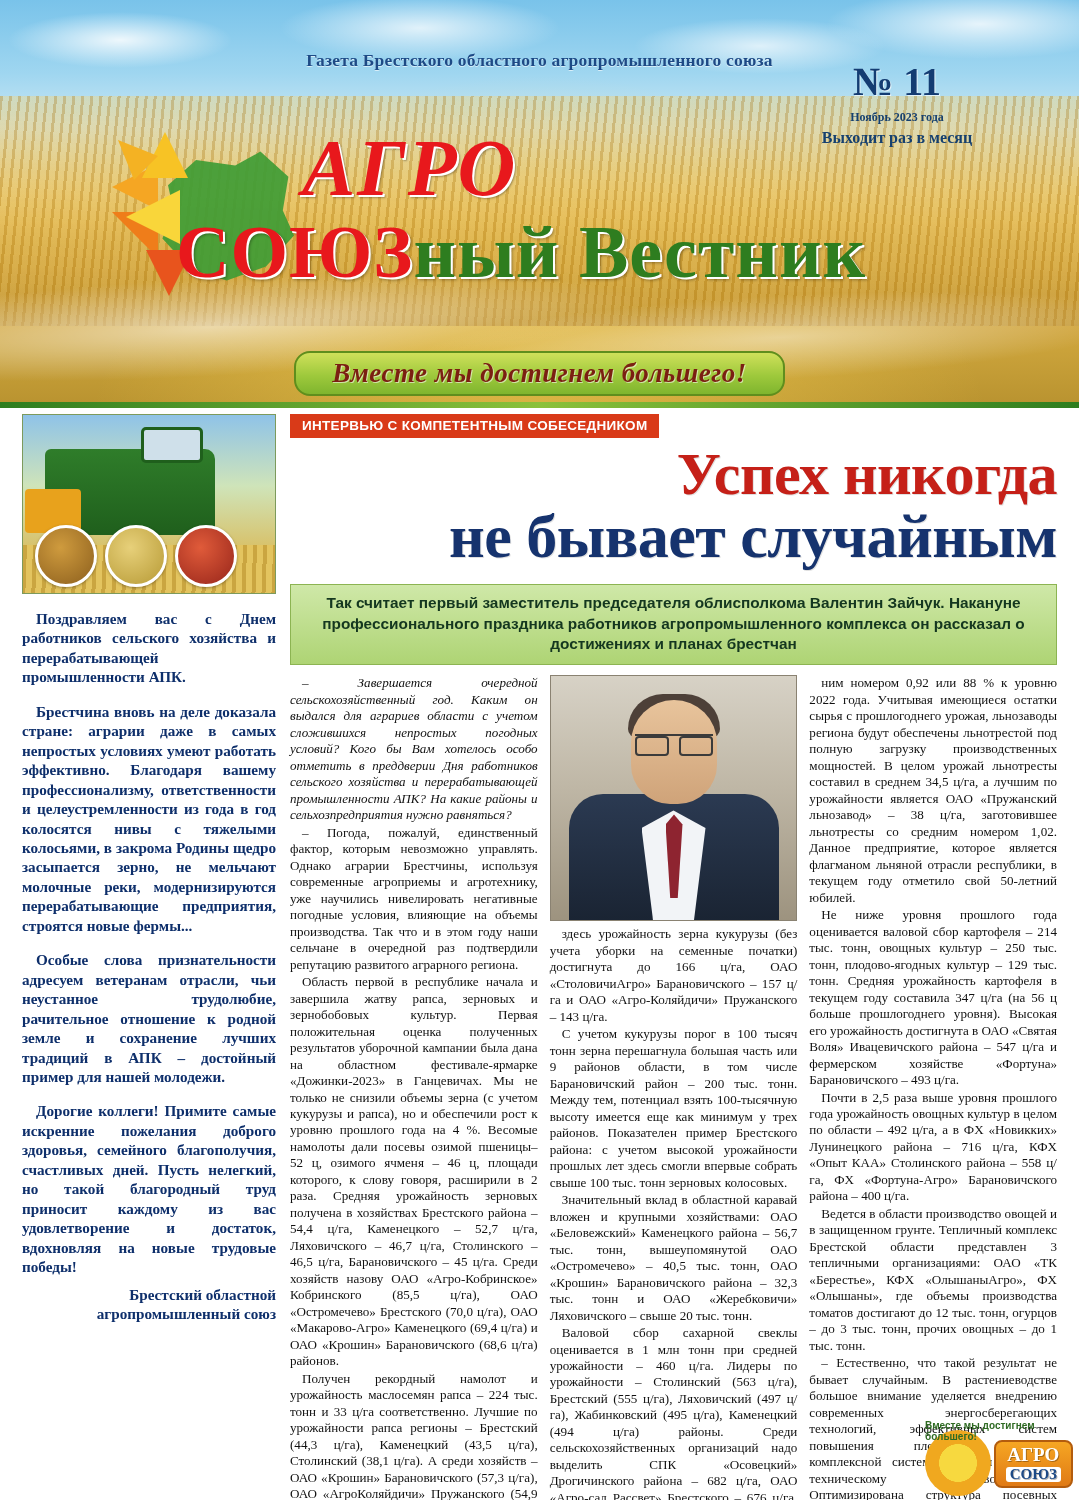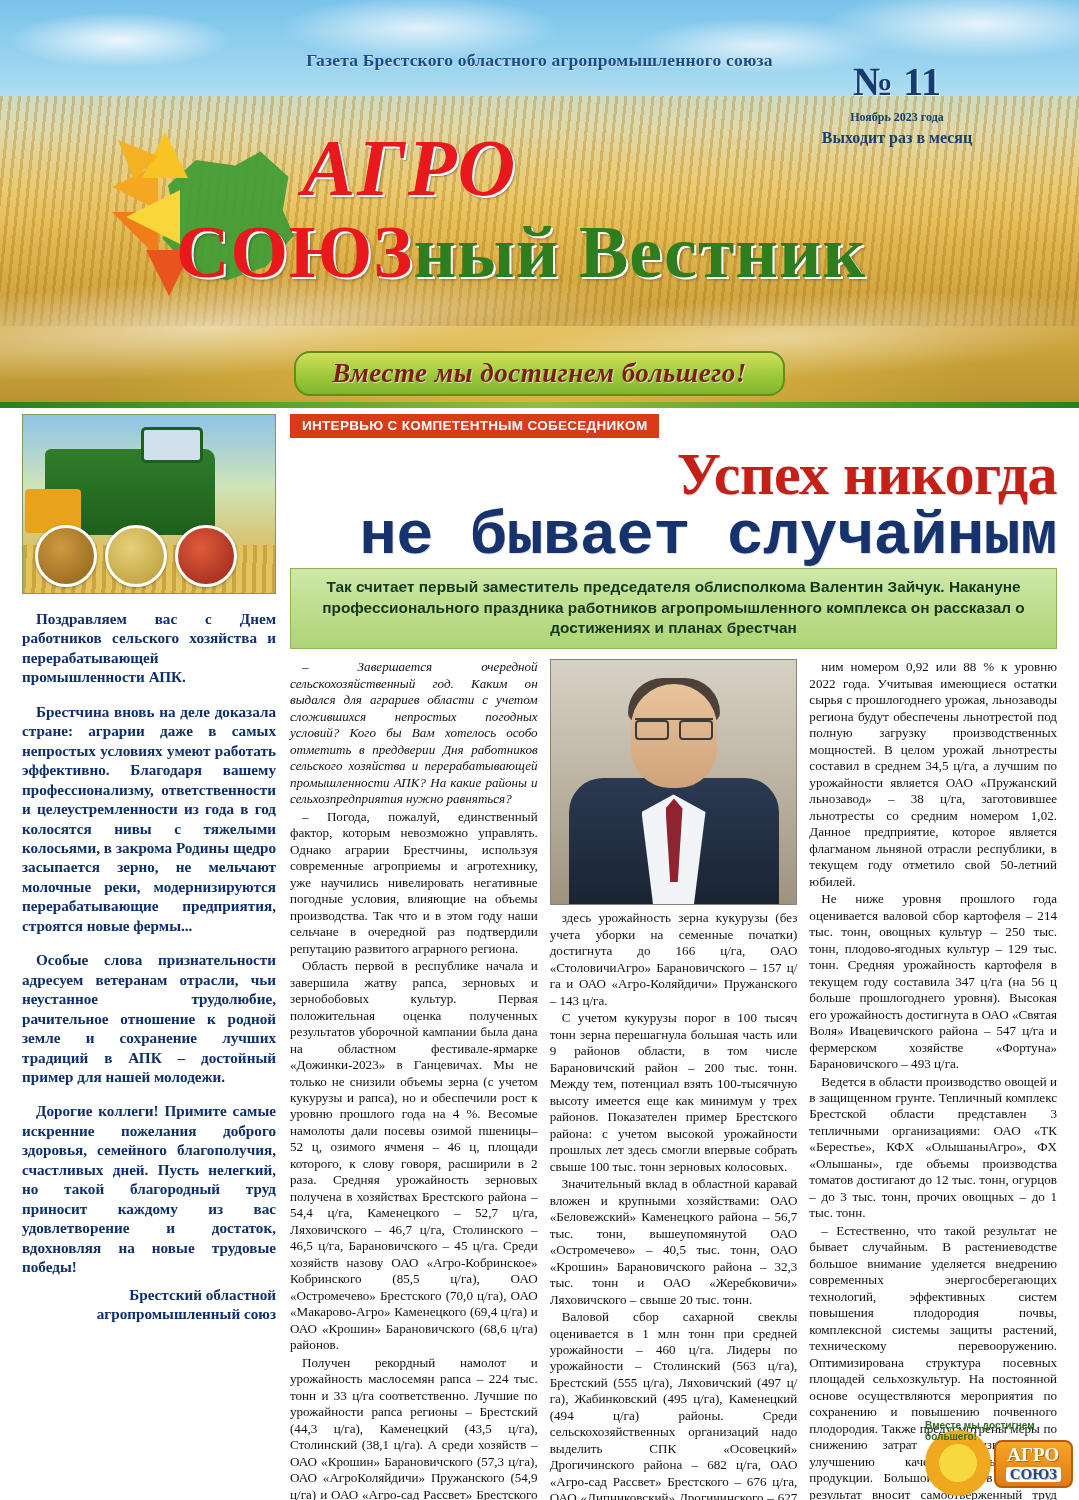--- a/index.html
+++ b/index.html
@@ -201,23 +201,23 @@
     margin-top:6px;
     text-align:right;
     font-family:"Liberation Serif", serif;
     font-weight:bold;
     font-size:60px;
     line-height:1.02;
     color:#c52018;
     letter-spacing:-.5px;
     text-shadow:1px 1px 0 rgba(0,0,0,.12);
   }
-  .headline .l2{ color:#16336e; display:block; font-size:62px;font-family:Liberation Mono, monospace; }
+  .headline .l2{ color:#16336e; display:block; font-size:62px; }
   .deck{
-    margin-top:0;
+    margin-top:16px;
     background:linear-gradient(180deg,#cfe8a8 0%, #aed474 100%);
     border:1px solid #8cb452;
     padding:8px 12px 10px;
     text-align:center;
     font-family:"Liberation Sans", sans-serif;
     font-weight:bold; font-size:15.4px; line-height:1.32;
     color:#14371f;
   }
   .cols3{
     margin-top:10px;
@@ -400,20 +400,21 @@
             <p>Значительный вклад в областной каравай вложен и крупными хозяйствами: ОАО «Беловежский» Каменецкого района – 56,7 тыс. тонн, вышеупомянутой ОАО «Остромечево» – 40,5 тыс. тонн, ОАО «Крошин» Барановичского района – 32,3 тыс. тонн и ОАО «Жеребковичи» Ляховичского – свыше 20 тыс. тонн.</p>
             <p>Валовой сбор сахарной свеклы оценивается в 1 млн тонн при средней урожайности – 460 ц/га. Лидеры по урожайности – Столинский (563 ц/га), Брестский (555 ц/га), Ляховичский (497 ц/га), Жабинковский (495 ц/га), Каменецкий (494 ц/га) районы. Среди сельскохозяйственных организаций надо выделить СПК «Осовецкий» Дрогичинского района – 682 ц/га, ОАО «Агро-сад Рассвет» Брестского – 676 ц/га, ОАО «Липниковский» Дрогичинского – 627 ц/га. Весь выращенный урожай реализуется на ОАО «Жабинковский сахарный завод».</p>
 
           </div>
         </div>
 
         <div class="ccol">
           <div class="ctext">
             <p>ним номером 0,92 или 88 % к уровню 2022 года. Учитывая имеющиеся остатки сырья с прошлогоднего урожая, льнозаводы региона будут обеспечены льнотрестой под полную загрузку производственных мощностей. В целом урожай льнотресты составил в среднем 34,5 ц/га, а лучшим по урожайности является ОАО «Пружанский льнозавод» – 38 ц/га, заготовившее льнотресты со средним номером 1,02. Данное предприятие, которое является флагманом льняной отрасли республики, в текущем году отметило свой 50-летний юбилей.</p>
             <p>Не ниже уровня прошлого года оценивается валовой сбор картофеля – 214 тыс. тонн, овощных культур – 250 тыс. тонн, плодово-ягодных культур – 129 тыс. тонн. Средняя урожайность картофеля в текущем году составила 347 ц/га (на 56 ц больше прошлогоднего уровня). Высокая его урожайность достигнута в ОАО «Святая Воля» Ивацевичского района – 547 ц/га и фермерском хозяйстве «Фортуна» Барановичского – 493 ц/га.</p>
+            <p>Почти в 2,5 раза выше уровня прошлого года урожайность овощных культур в целом по области – 492 ц/га, а в ФХ «Новикких» Лунинецкого района – 716 ц/га, КФХ «Опыт КАА» Столинского района – 558 ц/га, ФХ «Фортуна-Агро» Барановичского района – 400 ц/га.</p>
             <p>Ведется в области производство овощей и в защищенном грунте. Тепличный комплекс Брестской области представлен 3 тепличными организациями: ОАО «ТК «Берестье», КФХ «ОлышаныАгро», ФХ «Олышаны», где объемы производства томатов достигают до 12 тыс. тонн, огурцов – до 3 тыс. тонн, прочих овощных – до 1 тыс. тонн.</p>
             <p>– Естественно, что такой результат не бывает случайным. В растениеводстве большое внимание уделяется внедрению современных энергосберегающих технологий, эффективных систем повышения плодородия почвы, комплексной системы защиты растений, техническому перевооружению. Оптимизирована структура посевных площадей сельхозкультур. На постоянной основе осуществляются мероприятия по сохранению и повышению почвенного плодородия. Также предусмотрены меры по снижению затрат на производство и улучшению качества выпускаемой продукции. Большой вклад в конечный результат вносит самоотверженный труд тружеников на производстве.</p>
           </div>
         </div>
 
       </div>
     </div>
   </div>
 
   <div class="corner-logo">

